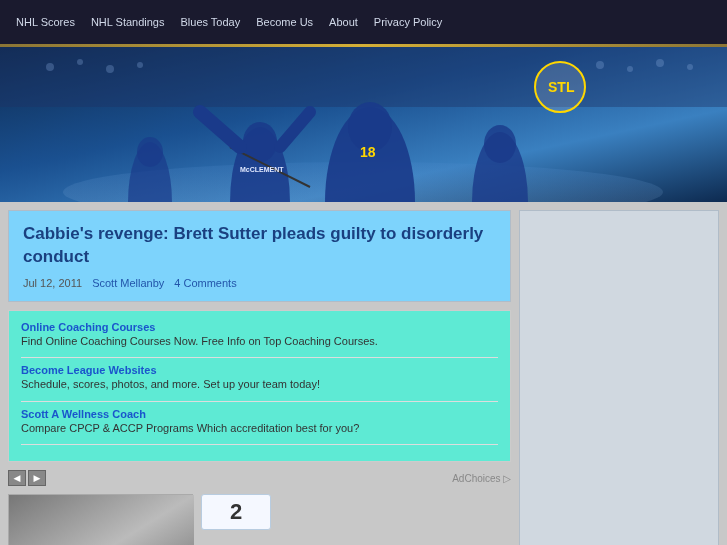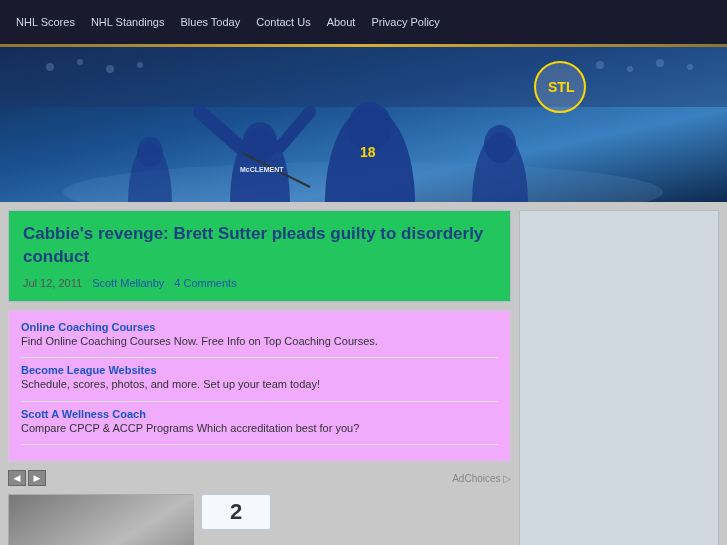--- a/index.html
+++ b/index.html
@@ -46,21 +46,21 @@
     }
 
     
     #content {
       flex: 1;
       min-width: 0;
     }
 
     
     #article-header {
-      background: #22c55e;
+      background: #7dd3fc;
       padding: 12px 14px;
       border: 1px solid #b0bcc8;
       margin-bottom: 8px;
     }
     #article-title {
       font-size: 17px;
       font-weight: bold;
       color: #1a4080;
       line-height: 1.35;
       margin-bottom: 8px;
@@ -71,21 +71,21 @@
       display: flex;
       gap: 10px;
       align-items: center;
     }
     #article-meta .meta-date { color: #555; }
     #article-meta .meta-author { color: #2255aa; cursor: pointer; }
     #article-meta .meta-comments { color: #2255aa; cursor: pointer; }
 
     
     #ad-box {
-      background: #f0abfc;
+      background: #5eead4;
       border: 1px solid #ccc;
       padding: 10px 12px;
       margin-bottom: 8px;
       font-size: 11px;
     }
     .ad-item { margin-bottom: 8px; }
     .ad-item a {
       color: #1a55cc;
       font-weight: bold;
       font-size: 11px;
@@ -172,21 +172,21 @@
     }
   </style>
 </head>
 <body>
 
 <div id="navbar">
   <div id="nav-items" style="display:flex;">
   <div class="nav-item">NHL Scores</div>
       <div class="nav-item">NHL Standings</div>
       <div class="nav-item">Blues Today</div>
-      <div class="nav-item">Contact Us</div>
+      <div class="nav-item">Become Us</div>
       <div class="nav-item">About</div>
       <div class="nav-item">Privacy Policy</div>
     </div>
 </div>
 
 <div id="gold-line"></div>
 
 <div id="hero">
   <svg class="hero-svg" viewBox="0 0 727 155" xmlns="http://www.w3.org/2000/svg">
     <defs>

